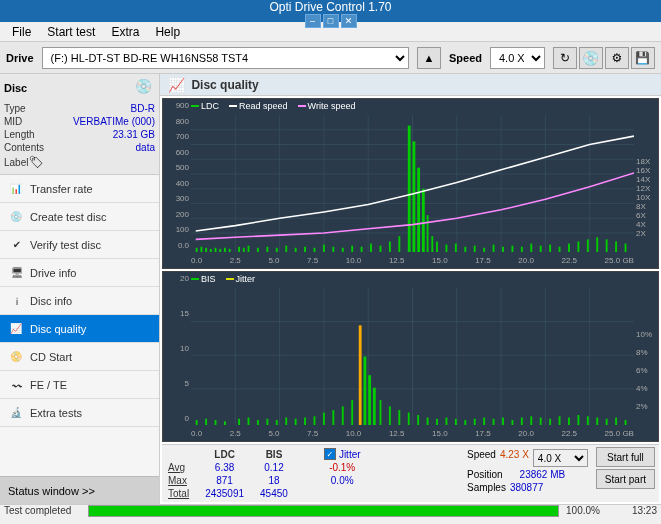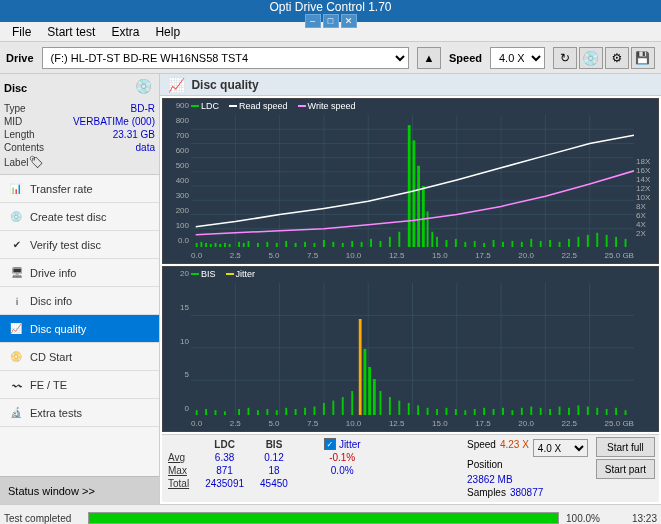--- a/index.html
+++ b/index.html
@@ -77,21 +77,21 @@
     .stats-table table { border-collapse: collapse; font-size: 10px; }
     .stats-table th { padding: 1px 8px; color: #333; font-weight: bold; }
     .stats-table td { padding: 1px 8px; color: #0000cc; text-align: center; }
     .stats-table .row-label { color: #333; font-weight: normal; text-align: left; padding-left: 2px; text-decoration: underline; }
     .checkbox-checked { width: 12px; height: 12px; border: 1px solid #666; background: #0078d7; display: flex; align-items: center; justify-content: center; color: white; font-size: 8px; }
     
     .action-buttons { display: flex; flex-direction: column; gap: 2px; }
     .action-btn { height: 20px; padding: 0 8px; font-size: 10px; background: #e0e0e0; border: 1px solid #999; cursor: pointer; white-space: nowrap; }
     
     
-    .bottom-status { height: 20px; background: #f0f0f0; border-top: 1px solid #ccc; display: flex; align-items: flex-end; padding: 0 4px; gap: 4px; }
+    .bottom-status { height: 20px; background: #f0f0f0; border-top: 1px solid #ccc; display: flex; align-items: flex-start; padding: 0 4px; gap: 4px; }
     .status-text { font-size: 10px; color: #333; flex: 0 0 auto; width: 80px; }
     .progress-bar-outer { flex: 1; height: 12px; border: 1px solid #999; background: white; }
     .progress-bar-inner { height: 100%; background: #00cc00; }
     .progress-pct { font-size: 10px; color: #333; width: 40px; text-align: center; }
     .time-text { font-size: 10px; color: #333; width: 50px; text-align: right; }
   </style>
 </head>
 <body>
 
 <div class="title-bar">
@@ -367,20 +367,27 @@
         </div>
 
         <div class="chart-y-axis">
           <span class="y-label">20</span>
           <span class="y-label">15</span>
           <span class="y-label">10</span>
           <span class="y-label">5</span>
           <span class="y-label">0</span>
         </div>
 
+        <div class="chart-y-axis-right">
+          <span class="y-label-right">10%</span>
+          <span class="y-label-right">8%</span>
+          <span class="y-label-right">6%</span>
+          <span class="y-label-right">4%</span>
+          <span class="y-label-right">2%</span>
+        </div>
 
         <div class="chart-plot">
           <svg width="100%" height="100%" preserveAspectRatio="none" viewBox="0 0 470 110">
 
             <line x1="0" y1="27" x2="470" y2="27" stroke="#3a5a6a" stroke-width="0.5"></line>
             <line x1="0" y1="54" x2="470" y2="54" stroke="#3a5a6a" stroke-width="0.5"></line>
             <line x1="0" y1="81" x2="470" y2="81" stroke="#3a5a6a" stroke-width="0.5"></line>
 
             <line x1="47" y1="0" x2="47" y2="110" stroke="#3a5a6a" stroke-width="0.5"></line>
             <line x1="94" y1="0" x2="94" y2="110" stroke="#3a5a6a" stroke-width="0.5"></line>
@@ -499,21 +506,21 @@
         </div>
 
         <div style="display:flex;flex-direction:column;font-size:10px;padding:2px 4px;gap:2px;">
           <div style="display:flex;gap:4px;">
             <span>Speed</span>
             <span style="color:#cc4400;">4.23 X</span>
             <select style="height:18px;font-size:10px;width:55px;border:1px solid #999;">
               <option>4.0 X</option>
             </select>
           </div>
-          <div style="display:flex;gap:4px;flex-direction:column;">
+          <div style="display:flex;gap:17px;">
             <span>Position</span>
             <span style="color:#0000cc;">23862 MB</span>
           </div>
           <div style="display:flex;gap:4px;">
             <span>Samples</span>
             <span style="color:#0000cc;">380877</span>
           </div>
         </div>
 
         <div class="action-buttons">

